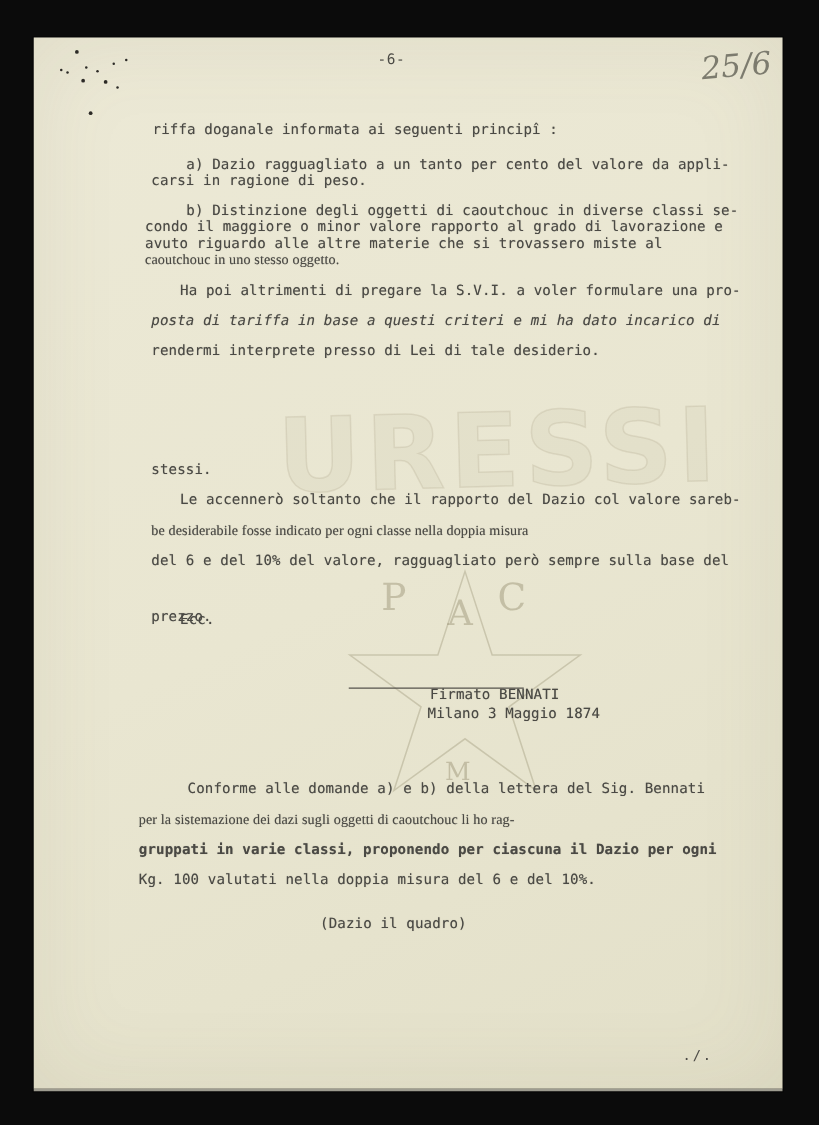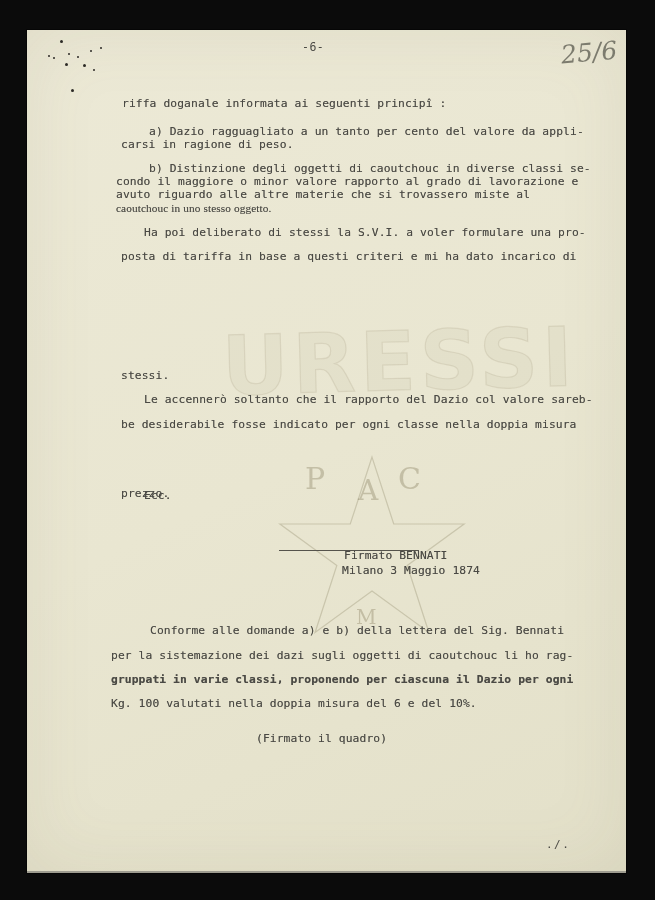--- a/index.html
+++ b/index.html
@@ -82,32 +82,34 @@
   <div class="annot">25/6</div>
 
   <div class="layer" id="lines">
       <div class="line" style="left: 118px; top: 98px;">riffa doganale informata ai seguenti principî :</div>
       <div class="line" style="left: 145px; top: 126px;">a) Dazio ragguagliato a un tanto per cento del valore da appli-</div>
       <div class="line" style="left: 117px; top: 139px;">carsi in ragione di peso.</div>
       <div class="line" style="left: 145px; top: 163px;">b) Distinzione degli oggetti di caoutchouc in diverse classi se-</div>
       <div class="line" style="left: 112px; top: 176px;">condo il maggiore o minor valore rapporto al grado di lavorazione e</div>
       <div class="line" style="left: 112px; top: 189px;">avuto riguardo alle altre materie che si trovassero miste al</div>
       <div class="line" style="left: 112px; top: 202px; font-family: Liberation Serif, serif;">caoutchouc in uno stesso oggetto.</div>
-      <div class="line" style="left: 140px; top: 227px;">Ha poi deliberato di stessi la S.V.I. a voler formulare una pro-</div>
-      <div class="line" style="left: 117px; top: 251px;">posta di tariffa in base a questi criteri e mi ha dato incarico di</div>
+      <div class="line" style="left: 140px; top: 227px;">Ha poi altrimenti di pregare la S.V.I. a voler formulare una pro-</div>
+      <div class="line" style="left: 117px; top: 251px; font-style: italic;">posta di tariffa in base a questi criteri e mi ha dato incarico di</div>
+      <div class="line" style="left: 117px; top: 275px;">rendermi interprete presso di Lei di tale desiderio.</div>
       <div class="line" style="left: 117px; top: 370px;">stessi.</div>
       <div class="line" style="left: 140px; top: 394px;">Le accennerò soltanto che il rapporto del Dazio col valore sareb-</div>
-      <div class="line" style="left: 117px; top: 419px;">be desiderabile fosse indicato per ogni classe nella doppia misura</div>
+      <div class="line" style="left: 117px; top: 419px; font-family: Liberation Serif, serif;">be desiderabile fosse indicato per ogni classe nella doppia misura</div>
+      <div class="line" style="left: 117px; top: 443px;">del 6 e del 10% del valore, ragguagliato però sempre sulla base del</div>
       <div class="line" style="left: 117px; top: 466px; margin-top: 22px;">prezzo.</div>
       <div class="line" style="left: 140px; top: 490px;">Ecc.</div>
       <div class="line" style="left: 340px; top: 515px; margin-top: 35px;">Firmato BENNATI</div>
       <div class="rule" style="left: 275px; top: 550px; width: 140px;"></div>
       <div class="line" style="left: 338px; top: 565px;">Milano 3 Maggio 1874</div>
       <div class="line" style="left: 146px; top: 625px;">Conforme alle domande a) e b) della lettera del Sig. Bennati</div>
-      <div class="line" style="left: 107px; top: 650px;">per la sistemazione dei dazi sugli oggetti di caoutchouc li ho rag-</div>
+      <div class="line" style="left: 107px; top: 650px; font-family: Liberation Serif, serif;">per la sistemazione dei dazi sugli oggetti di caoutchouc li ho rag-</div>
       <div class="line" style="left: 107px; top: 674px; font-weight: bold;">gruppati in varie classi, proponendo per ciascuna il Dazio per ogni</div>
       <div class="line" style="left: 107px; top: 698px;">Kg. 100 valutati nella doppia misura del 6 e del 10%.</div>
-      <div class="line" style="left: 252px; top: 733px;">(Firmato il quadro)</div>
+      <div class="line" style="left: 252px; top: 733px;">(Dazio il quadro)</div>
     </div>
 
   <div class="contmark">./.</div>
 
 </div>
 
 </body></html>

